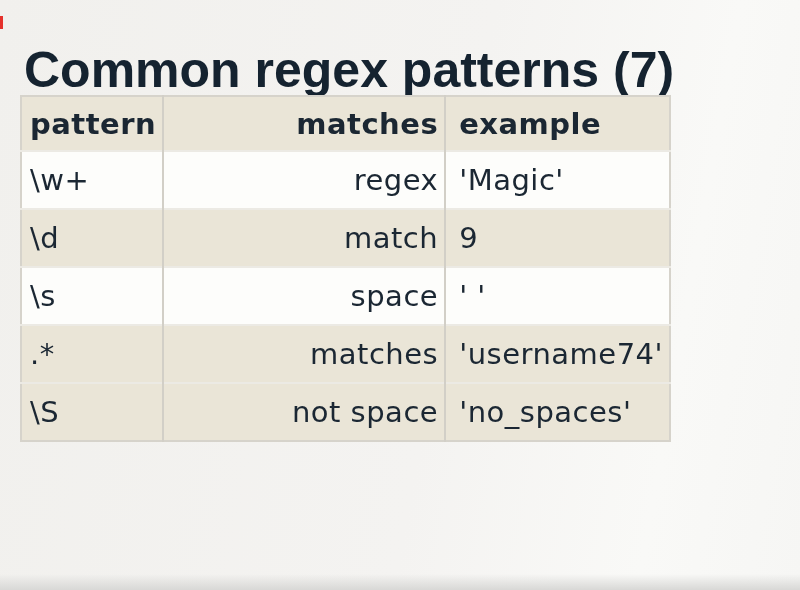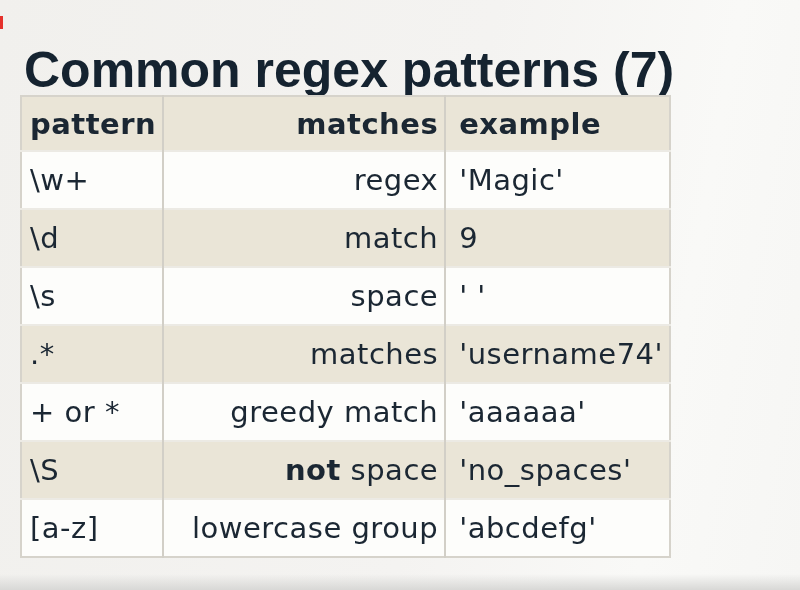--- a/index.html
+++ b/index.html
@@ -50,21 +50,21 @@
   }
   table.regex th { font-weight: 700; height: 53px; }
   table.regex td { height: 56px; }
   table.regex th:first-child, table.regex td:first-child { border-left: none; }
   table.regex thead th { border-top: none; }
   table.regex th.col-matches, table.regex td.col-matches { padding-left: 12px; text-align: right; }
   table.regex th.col-example, table.regex td.col-example { padding-left: 13px; }
   table.regex tr.row-even td { background: #fdfdfb; }
   table.regex tr.row-odd td { background: #eae5d7; }
   table.regex thead th { background: #eae5d7; }
-  .bold-seg { font-weight: 700; }
+  .bold-seg { font-weight: 400; }
   .bottom-shade {
     position: absolute;
     left: 0; bottom: 0;
     width: 800px; height: 16px;
     background: linear-gradient(to bottom, rgba(216,216,215,0), #d8d8d6);
   }
 </style>
 </head>
 <body>
 
@@ -99,32 +99,22 @@
         <tr class="row-even">
           <td class="col-pattern">\s</td>
           <td class="col-matches"><span>space</span></td>
           <td class="col-example">' '</td>
         </tr>
         <tr class="row-odd">
           <td class="col-pattern">.*</td>
           <td class="col-matches"><span>matches</span></td>
           <td class="col-example">'username74'</td>
         </tr>
-        <tr class="row-even">
-          <td class="col-pattern">+ or *</td>
-          <td class="col-matches"><span>greedy match</span></td>
-          <td class="col-example">'aaaaaa'</td>
-        </tr>
         <tr class="row-odd">
           <td class="col-pattern">\S</td>
           <td class="col-matches"><span class="bold-seg">not</span><span> space</span></td>
           <td class="col-example">'no_spaces'</td>
-        </tr>
-        <tr class="row-even">
-          <td class="col-pattern">[a-z]</td>
-          <td class="col-matches"><span>lowercase group</span></td>
-          <td class="col-example">'abcdefg'</td>
         </tr>
       </tbody>
   </table>
 
   <div class="bottom-shade"></div>
 </div>
 
 </body></html>

